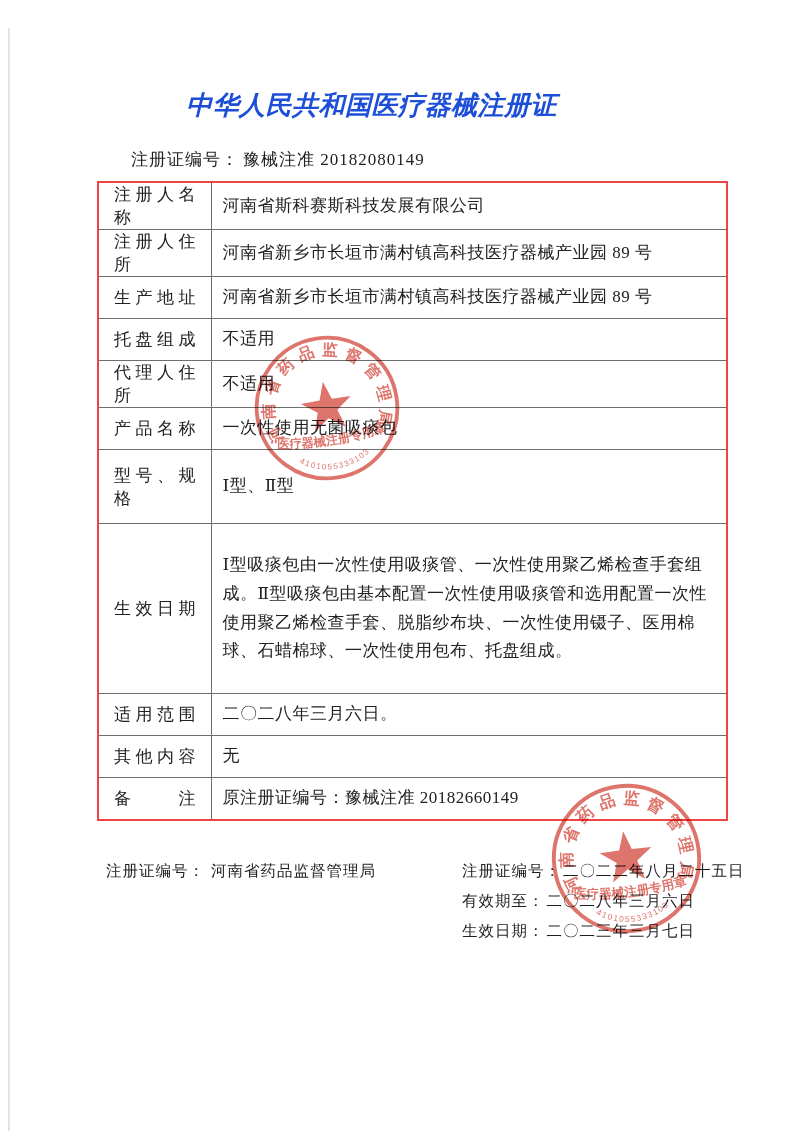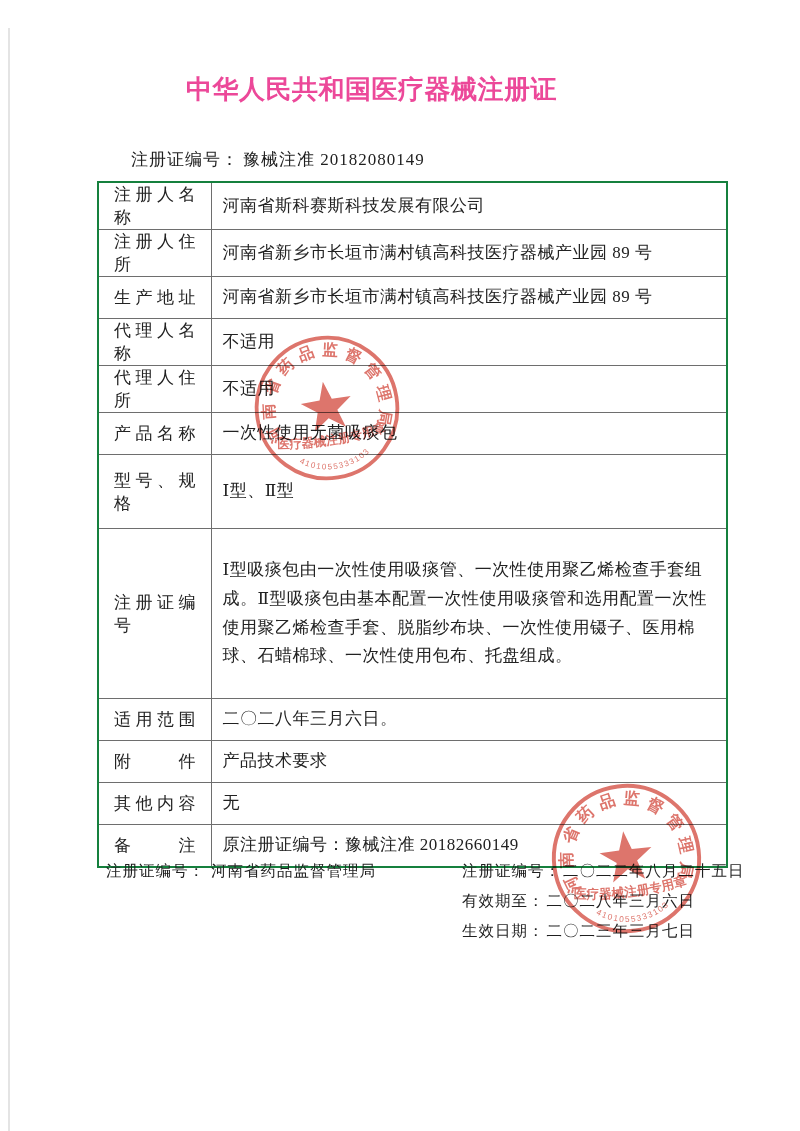--- a/index.html
+++ b/index.html
@@ -9,40 +9,40 @@
     position: relative;
     font-family: "Liberation Serif", "DejaVu Serif", serif;
     color: #1f1f1f;
     overflow: hidden;
   }
   .scan-edge {
     position: absolute; left: 8px; top: 28px; bottom: 0;
     width: 2px; background: #e4e4e4;
   }
   .doc-title {
-    position: absolute; left: 186px; top: 72px; width: 380px;
+    position: absolute; left: 186px; top: 88px; width: 380px;
     font-size: 26px; font-weight: 700; letter-spacing: 0.5px;
-    color: #ec4899; white-space: nowrap;
+    color: #1d4ed8; white-space: nowrap; font-style: italic;
   }
   .cert-line {
     position: absolute; left: 131px; top: 148px;
     font-size: 17px; letter-spacing: 1px; white-space: nowrap;
   }
   .cert-line .val { margin-left: 4px; }
 
   table.cert-table {
     position: absolute; left: 97px; top: 181px; width: 631px;
     border-collapse: collapse; table-layout: fixed;
     font-size: 17px;
   }
   table.cert-table td {
     border: 1px solid #6e6e6e;
     vertical-align: middle;
   }
-  table.cert-table { border: 2px solid #15803d; }
+  table.cert-table { border: 2px solid #ef4444; }
   td.lbl {
     width: 113px;
     padding: 0 15px;
     text-align: justify;
     text-align-last: justify;
     text-justify: inter-character;
     letter-spacing: 0;
     color: #222;
   }
   td.val {
@@ -96,46 +96,42 @@
     </tr>
     <tr class="h-std">
       <td class="lbl">注册人住所</td>
       <td class="val">河南省新乡市长垣市满村镇高科技医疗器械产业园 89 号</td>
     </tr>
     <tr class="h-std">
       <td class="lbl">生产地址</td>
       <td class="val">河南省新乡市长垣市满村镇高科技医疗器械产业园 89 号</td>
     </tr>
     <tr class="h-std">
-      <td class="lbl">代理人名称</td>
+      <td class="lbl">托盘组成</td>
       <td class="val">不适用</td>
     </tr>
     <tr class="h-std">
       <td class="lbl">代理人住所</td>
       <td class="val">不适用</td>
     </tr>
     <tr class="h-std">
       <td class="lbl">产品名称</td>
       <td class="val">一次性使用无菌吸痰包</td>
     </tr>
     <tr class="h-model">
       <td class="lbl">型号、规格</td>
       <td class="val">Ⅰ型、Ⅱ型</td>
     </tr>
     <tr class="h-struct">
-      <td class="lbl">注册证编号</td>
+      <td class="lbl">生效日期</td>
       <td class="val">Ⅰ型吸痰包由一次性使用吸痰管、一次性使用聚乙烯检查手套组成。Ⅱ型吸痰包由基本配置一次性使用吸痰管和选用配置一次性使用聚乙烯检查手套、脱脂纱布块、一次性使用镊子、医用棉球、石蜡棉球、一次性使用包布、托盘组成。</td>
     </tr>
     <tr class="h-std">
       <td class="lbl">适用范围</td>
       <td class="val">二〇二八年三月六日。</td>
-    </tr>
-    <tr class="h-std">
-      <td class="lbl">附　件</td>
-      <td class="val">产品技术要求</td>
     </tr>
     <tr class="h-std">
       <td class="lbl">其他内容</td>
       <td class="val">无</td>
     </tr>
     <tr class="h-std">
       <td class="lbl">备　注</td>
       <td class="val">原注册证编号：豫械注准 20182660149</td>
     </tr>
   </tbody>

